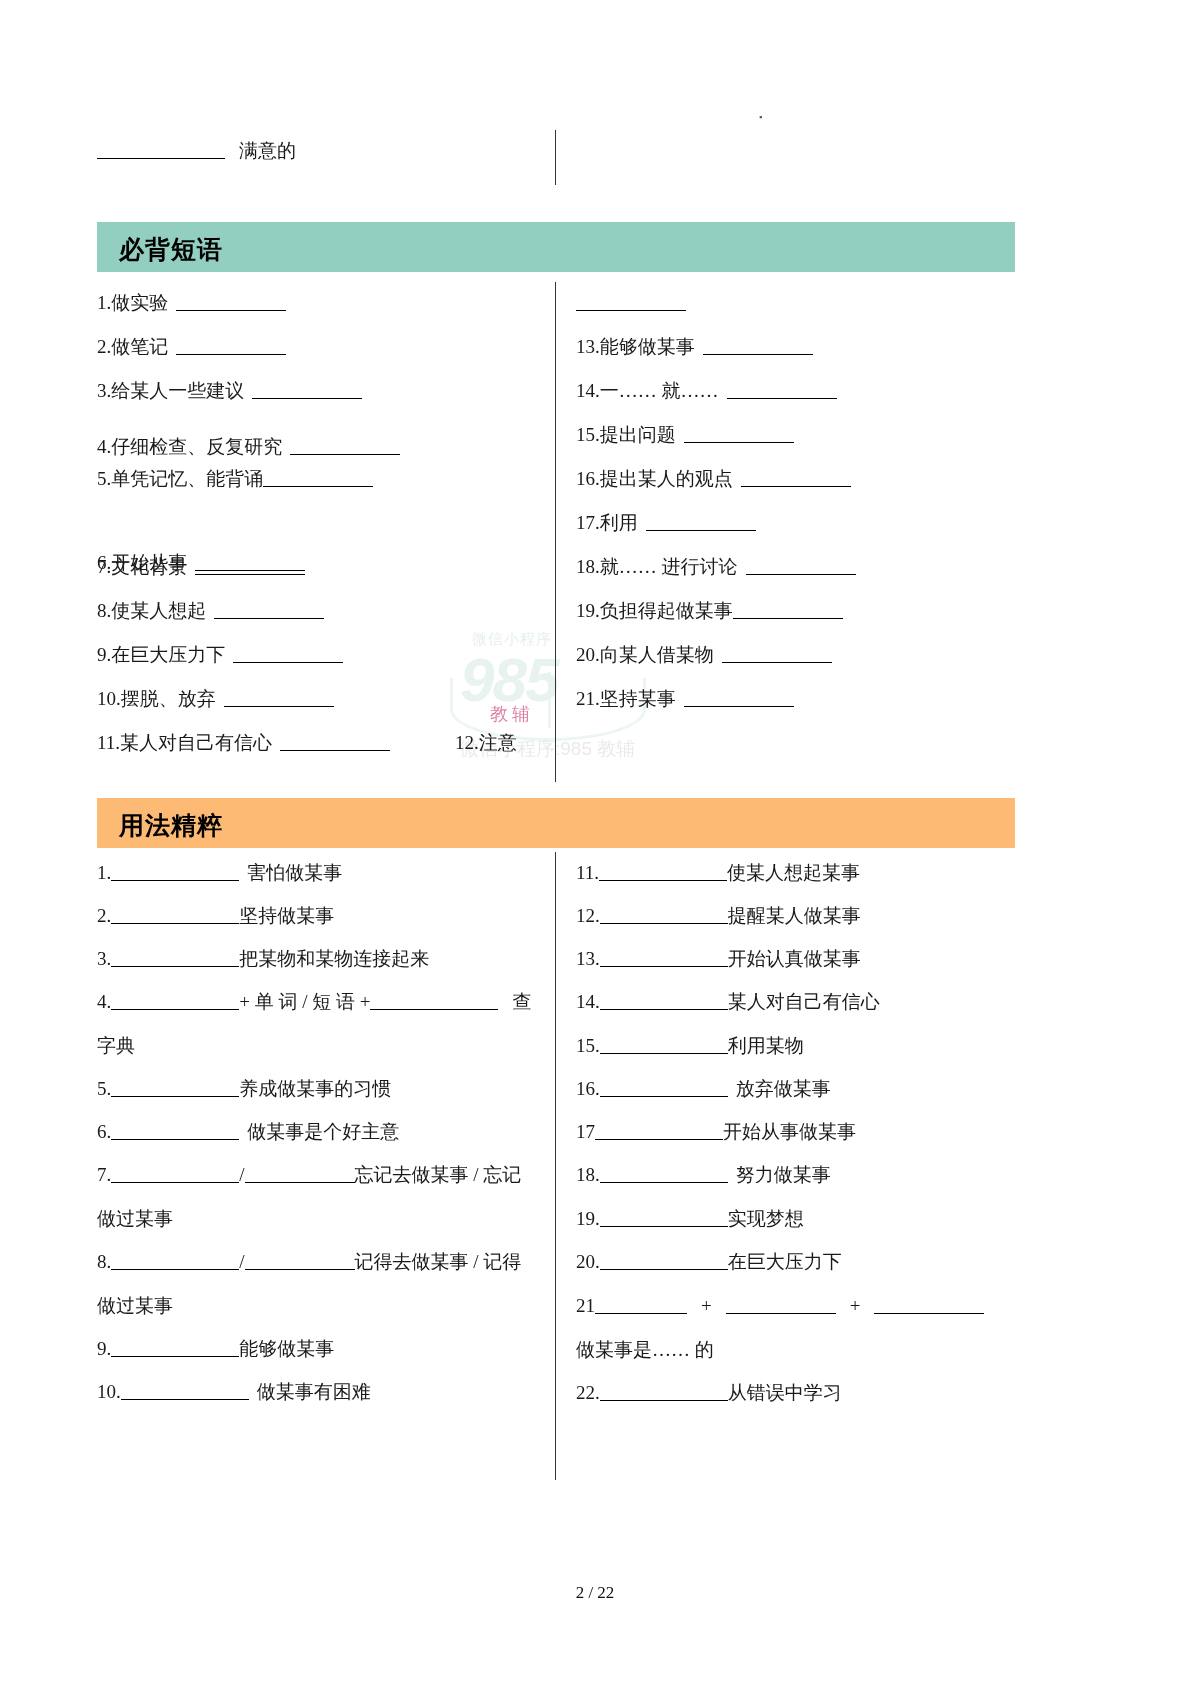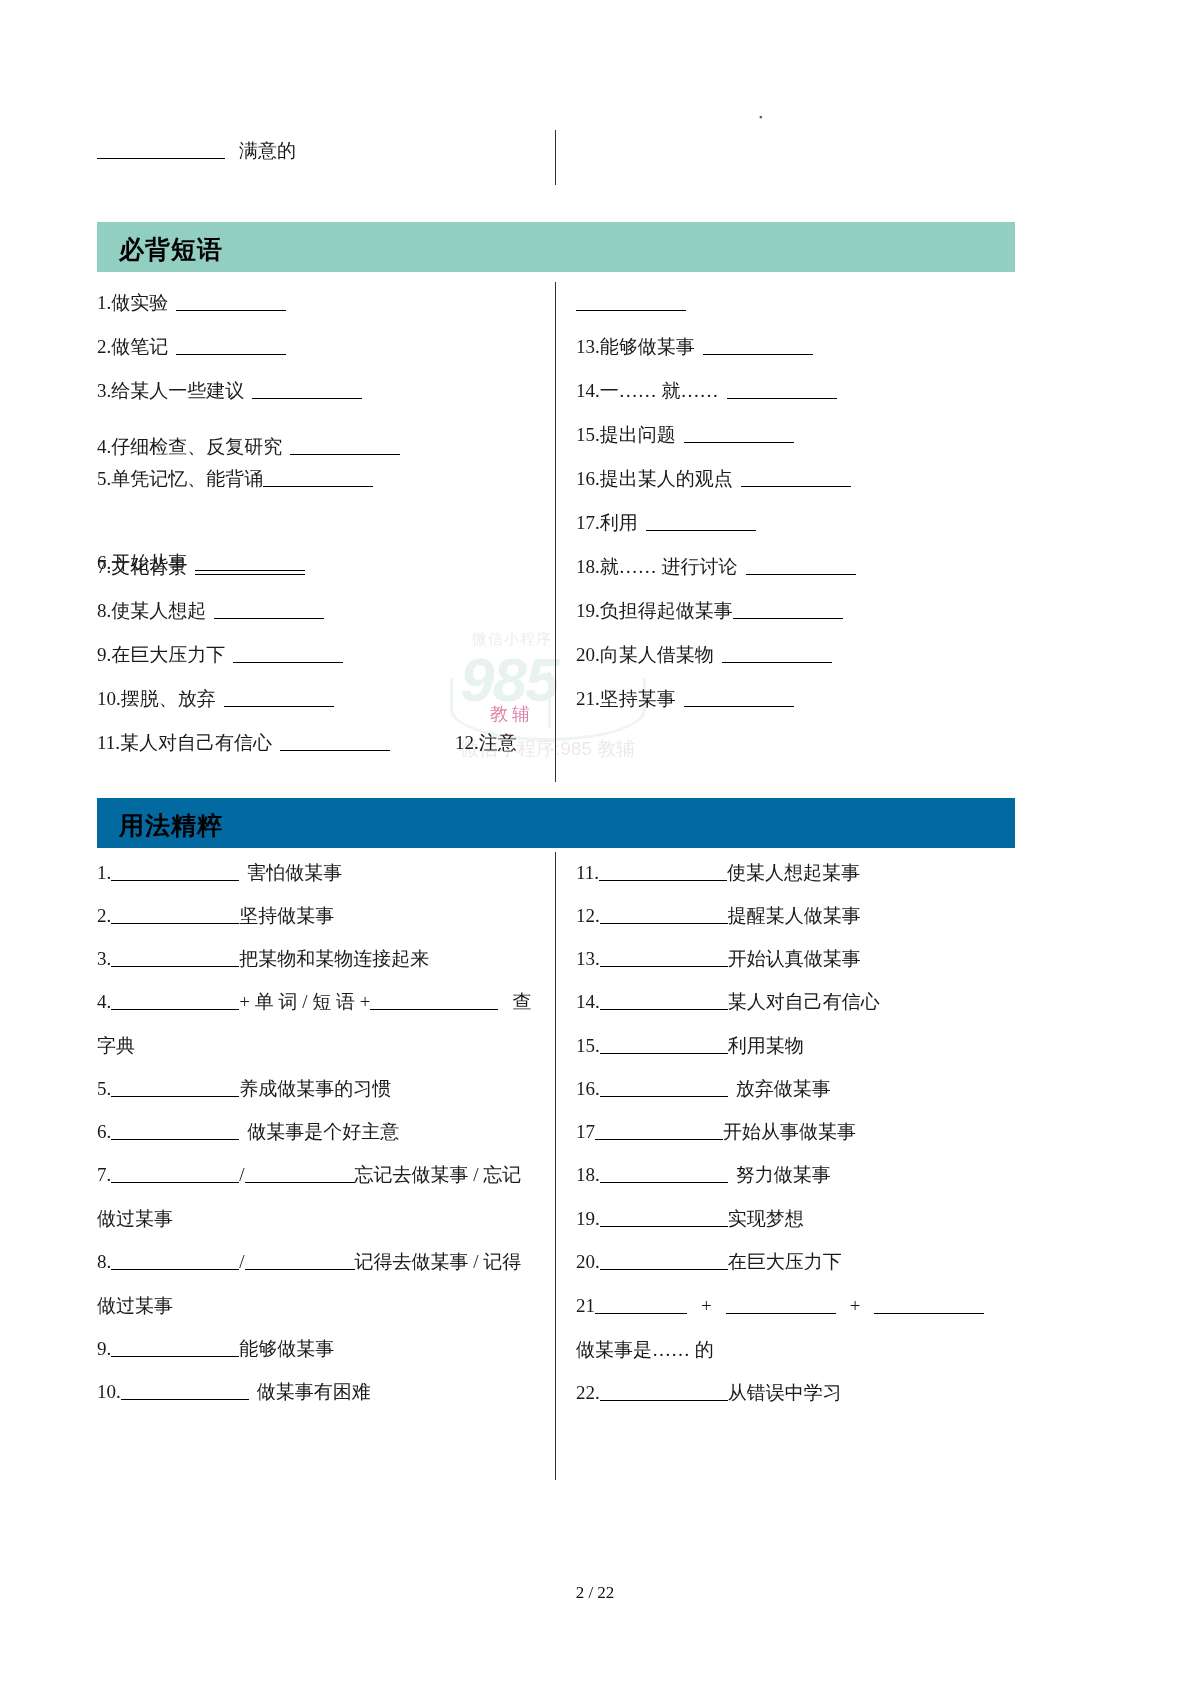--- a/index.html
+++ b/index.html
@@ -247,21 +247,21 @@
       <div class="item" style="top:88px;"><span>14.</span><span>一…… 就……</span><span class="sp"></span><span class="blank b-md"></span></div>
       <div class="item" style="top:132px;"><span>15.</span><span>提出问题</span><span class="sp"></span><span class="blank b-md"></span></div>
       <div class="item" style="top:176px;"><span>16.</span><span>提出某人的观点</span><span class="sp"></span><span class="blank b-md"></span></div>
       <div class="item" style="top:220px;"><span>17.</span><span>利用</span><span class="sp"></span><span class="blank b-md"></span></div>
       <div class="item" style="top:264px;"><span>18.</span><span>就…… 进行讨论</span><span class="sp"></span><span class="blank b-md"></span></div>
       <div class="item" style="top:308px;"><span>19.</span><span>负担得起做某事</span><span class="blank b-md"></span></div>
       <div class="item" style="top:352px;"><span>20.</span><span>向某人借某物</span><span class="sp"></span><span class="blank b-md"></span></div>
       <div class="item" style="top:396px;"><span>21.</span><span>坚持某事</span><span class="sp"></span><span class="blank b-md"></span></div>
     </div>
 
-    <div class="banner" style="top: 798px; background: #0369a1;">
+    <div class="banner" style="top: 798px; background: #fdba74;">
       <div class="banner-title">用法精粹</div>
     </div>
 
     <div class="col-divider" style="left:555px; top:852px; height:628px;"></div>
 
     <div class="col" style="left:97px; top:862px;">
       <div class="item" style="top:0px;"><span>1.</span><span class="blank b-lg"></span><span class="sp"></span><span>害怕做某事</span></div>
       <div class="item" style="top:43px;"><span>2.</span><span class="blank b-lg"></span><span>坚持做某事</span></div>
       <div class="item" style="top:86px;"><span>3.</span><span class="blank b-lg"></span><span>把某物和某物连接起来</span></div>
       <div class="item" style="top:129px;"><span>4.</span><span class="blank b-lg"></span><span>+ 单 词 / 短 语 +</span><span class="blank b-lg"></span><span class="spw"></span><span>查</span></div>

